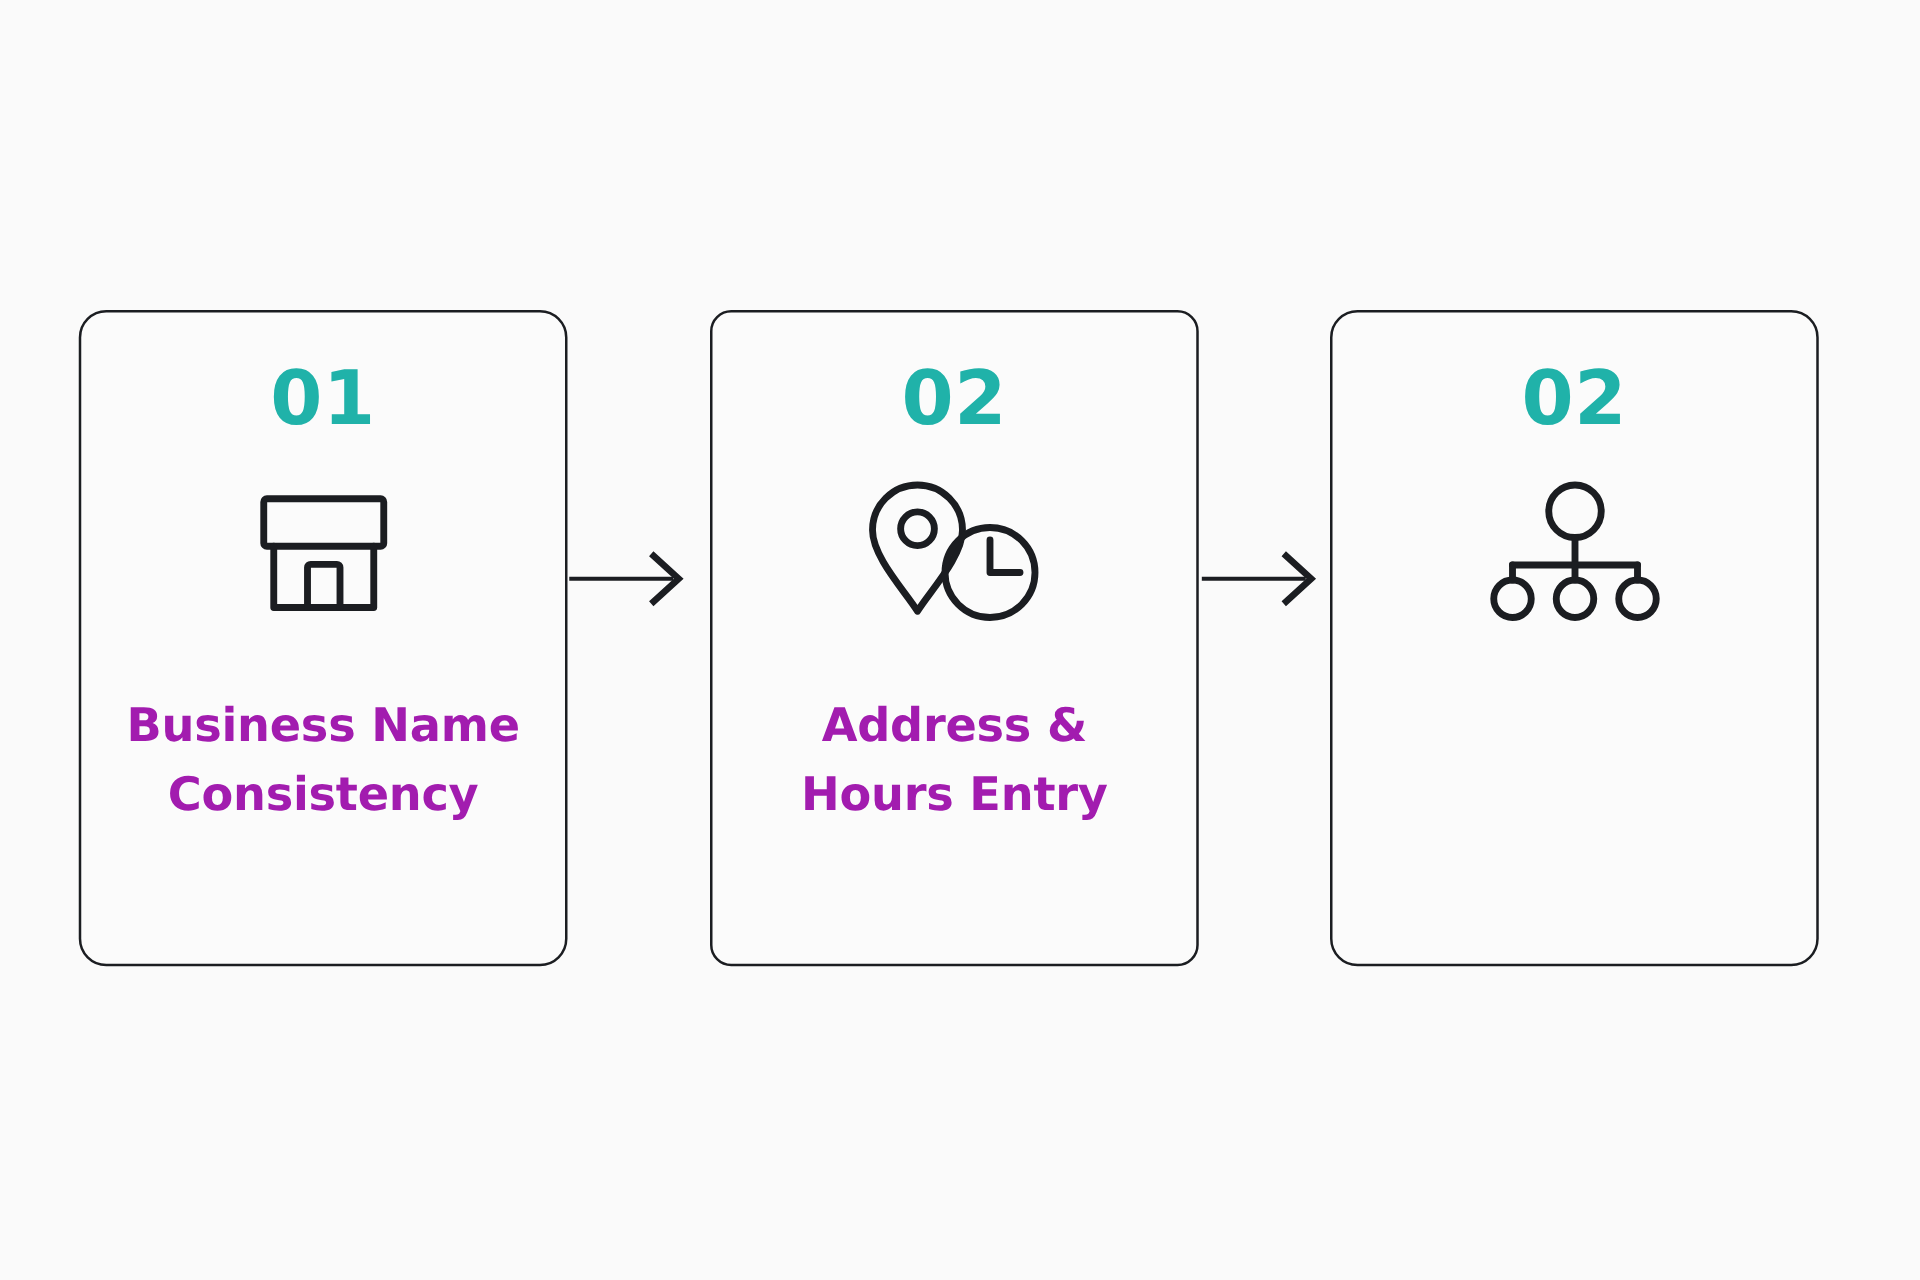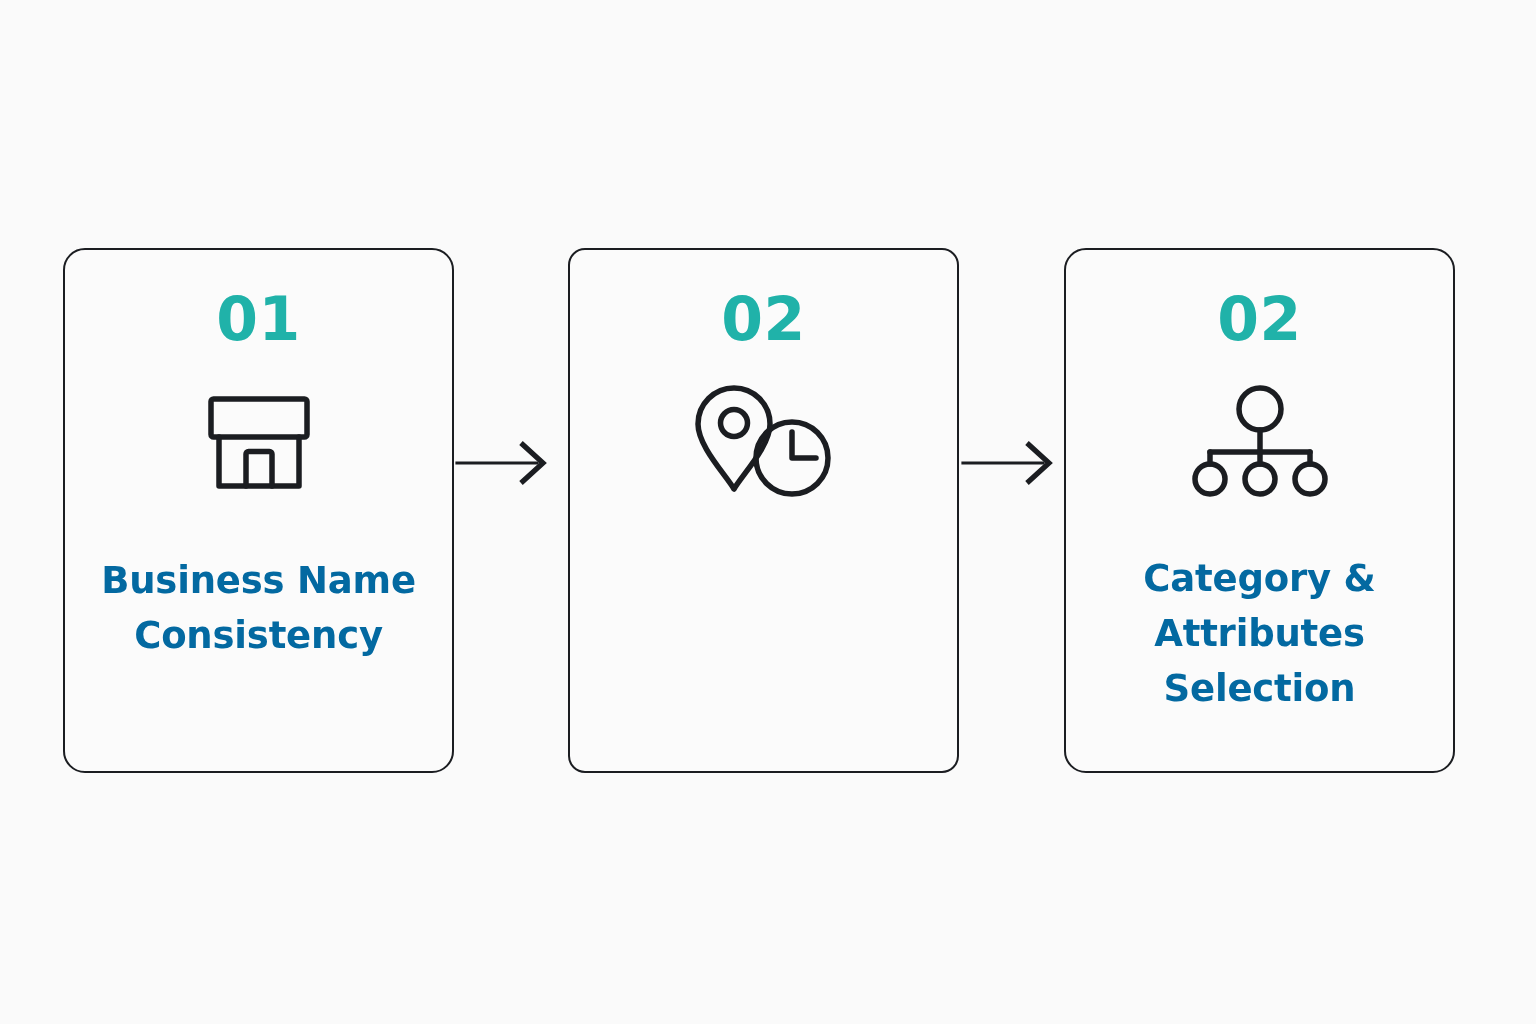--- a/index.html
+++ b/index.html
@@ -57,21 +57,21 @@
     justify-content: center;
   }
 
   .card-title {
     margin-top: 46px;
     width: 330px;
     text-align: center;
     font-size: 37px;
     line-height: 55px;
     font-weight: 700;
-    color: #0369a1;
+    color: #a21caf;
     letter-spacing: -0.2px;
     white-space: pre-line;
     font-family: "DejaVu Sans", sans-serif;
   }
   .card--3 .card-title { margin-top: 44px; }
 
   
   .arrow {
     position: absolute;
     top: 434px;
@@ -119,20 +119,22 @@
                  c0 22 -27 50 -36 65
                  c-9 -15 -36 -43 -36 -65
                  a36 36 0 0 1 36 -36 Z"></path>
         <circle cx="48" cy="43" r="13.5"></circle>
 
         <circle cx="106" cy="78" r="36"></circle>
         <path d="M106 52 V78 H130"></path>
       </svg>
     </div>
 
+    <div class="card-title">Address &amp;
+Hours Entry</div>
   </div>
 
   <div class="arrow arrow--2">
     <svg width="96" height="58" viewBox="0 0 96 58" fill="none" stroke="#1b1d21" stroke-linecap="square">
       <line x1="2" y1="29" x2="82" y2="29" stroke-width="3.2"></line>
       <polyline points="66,9 88,29 66,49" stroke-width="5.2" stroke-linejoin="miter" stroke-linecap="butt"></polyline>
     </svg>
   </div>
 
   <div class="card card--3">
@@ -145,18 +147,15 @@
         <path d="M20 70 H120"></path>
         <line x1="20" y1="70" x2="20" y2="82"></line>
         <line x1="70" y1="70" x2="70" y2="82"></line>
         <line x1="120" y1="70" x2="120" y2="82"></line>
         <circle cx="20" cy="97" r="15"></circle>
         <circle cx="70" cy="97" r="15"></circle>
         <circle cx="120" cy="97" r="15"></circle>
       </svg>
     </div>
 
-    <div class="card-title">Category &amp;
-Attributes
-Selection</div>
   </div>
 
 </div>
 
 </body></html>

